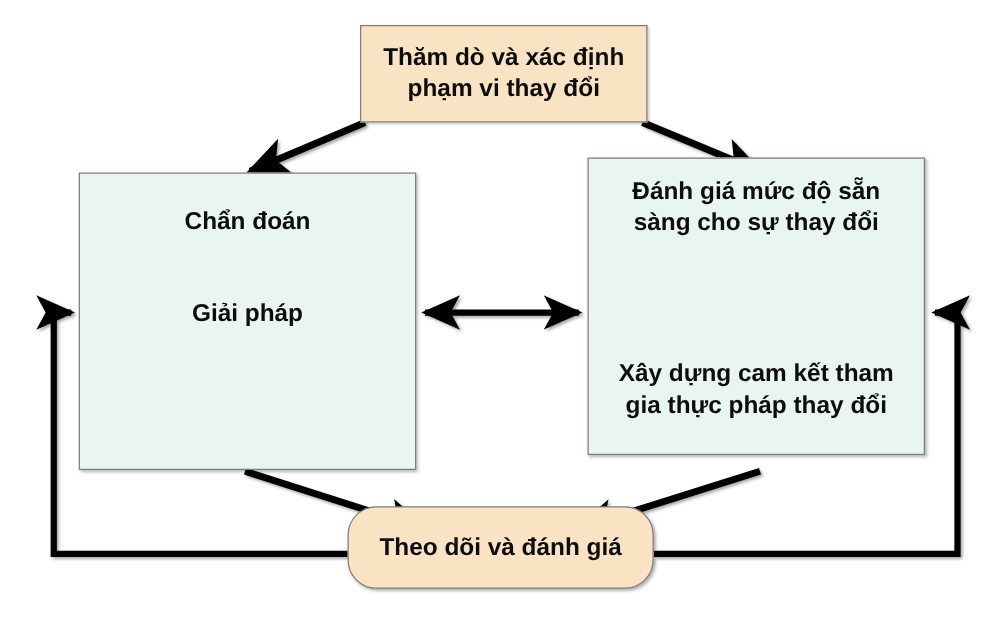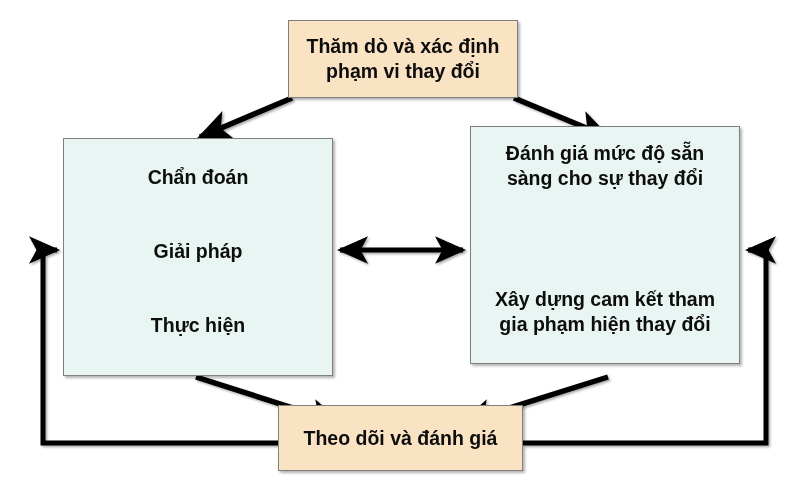--- a/index.html
+++ b/index.html
@@ -60,20 +60,21 @@
   #node-right {
     left: 470px; top: 126px; width: 270px; height: 238px;
     font-size: 19.5px;
     align-items: stretch;
     justify-content: flex-start;
     flex-direction: column;
   }
   #node-monitor {
     left: 278px; top: 405px; width: 245px; height: 66px;
     font-size: 19.5px;
+    border-radius: 23px;
   }
 
   .stack-row {
     position: absolute;
     left: 0;
     width: 100%;
     text-align: center;
     font-weight: bold;
     white-space: pre-line;
   }
@@ -149,28 +150,27 @@
   </svg>
 
   <div class="node cream" id="node-explore">
     <span class="label">Thăm dò và xác định
 phạm vi thay đổi</span>
   </div>
 
   <div class="node mint" id="node-left">
     <span class="stack-row" id="left-item-1">Giải pháp</span>
     <span class="stack-row" id="left-item-0">Chẩn đoán</span>
-    <span class="stack-row" id="left-item-2">Thực hiện</span>
   </div>
 
   <div class="node mint" id="node-right">
     <span class="stack-row" id="right-item-0">Đánh giá mức độ sẵn
 sàng cho sự thay đổi</span>
     <span class="stack-row" id="right-item-1">Xây dựng cam kết tham
-gia phạm hiện thay đổi</span>
+gia thực pháp thay đổi</span>
   </div>
 
   <div class="node cream" id="node-monitor">
     <span class="label">Theo dõi và đánh giá</span>
   </div>
 
 
 </div>
 
 </body></html>

